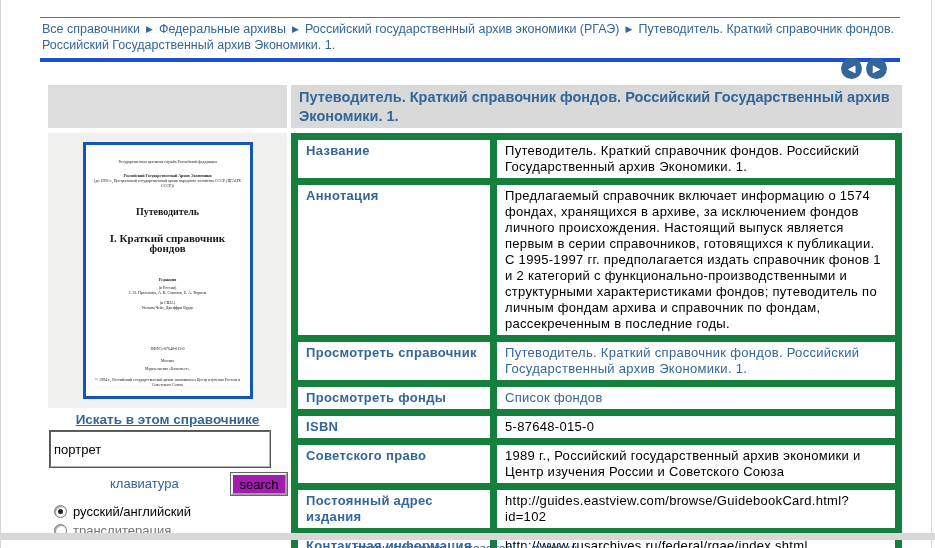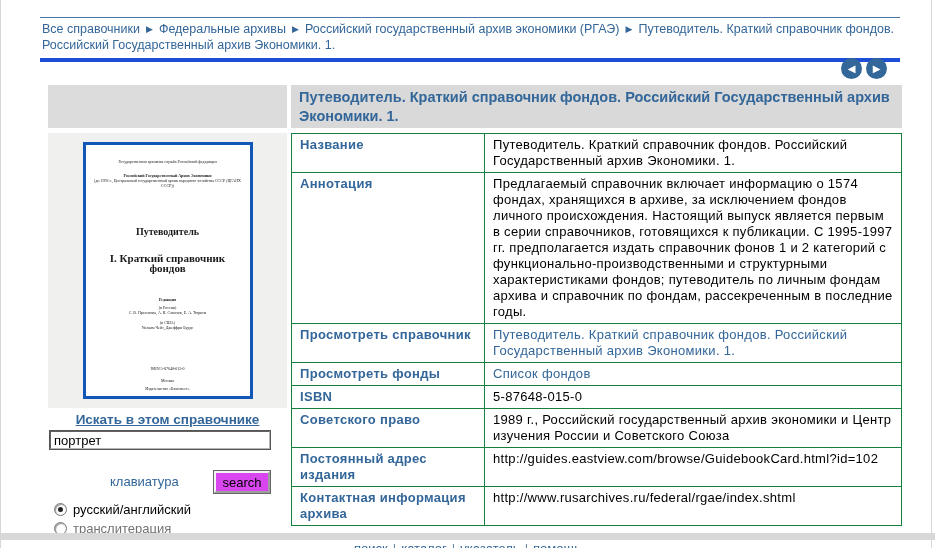--- a/index.html
+++ b/index.html
@@ -46,29 +46,29 @@
   .bc-t.b{font-weight:bold;}
   .bc-title{font-size:10px;font-weight:bold;line-height:11px;}
   .bc-sub{font-size:11px;font-weight:bold;line-height:10px;}
 
   .search-panel{position:absolute;left:48px;top:412px;width:239px;}
   .search-heading{
     text-align:center;color:#336699;font-weight:bold;font-size:13.5px;
     text-decoration:underline;cursor:pointer;
   }
   .search-input{
-    display:block;margin:3px 0 0 1px;width:222px;height:20px;box-sizing:border-box;
+    display:block;margin:3px 0 0 1px;width:222px;height:38px;box-sizing:border-box;
     border:2px inset #b5b5b5;outline:1px solid #555;outline-offset:-1px;
     font-family:"Liberation Sans", sans-serif;font-size:13px;padding:1px 3px;color:#000;
   }
-  .search-row{position:relative;height:28px;margin-top:20px;}
+  .search-row{position:relative;height:28px;margin-top:4px;}
   .kbd-link{position:absolute;left:62px;top:4px;color:#336699;font-size:13px;cursor:pointer;}
   .search-btn{
-    position:absolute;right:17px;top:1px;width:56px;height:22px;
-    background:#d946ef;border:2px outset #f2f2f2;box-shadow:0 0 0 1px #666;
+    position:absolute;right:0;top:1px;width:56px;height:22px;
+    background:#a21caf;border:2px outset #f2f2f2;box-shadow:0 0 0 1px #666;
     font-family:"Liberation Sans", sans-serif;font-size:13px;color:#000;cursor:pointer;
   }
   .radio-row{margin:4px 0 0 6px;font-size:13px;color:#000;display:flex;align-items:center;}
   .radio{
     width:11px;height:11px;border-radius:50%;border:1px solid #777;background:#fdfdfd;
     box-shadow:inset 1px 1px 1px #999;display:inline-block;position:relative;
     margin-right:6px;flex:0 0 auto;cursor:pointer;
   }
   .radio.checked::after{
     content:"";position:absolute;left:3px;top:3px;width:5px;height:5px;
@@ -80,21 +80,21 @@
   .title-bar{
     position:absolute;left:291px;top:85px;width:611px;height:43px;box-sizing:border-box;
     background:#d9d9d9;color:#336699;font-weight:bold;font-size:14.5px;line-height:19px;
     padding:3px 8px;
   }
   table.info{
     position:absolute;left:291px;top:133px;width:611px;
     border-collapse:collapse;table-layout:fixed;
     font-size:13px;line-height:16px;letter-spacing:0.3px;
   }
-  table.info td{border:1px solid #15803d;vertical-align:top;padding:3px 8px;}
+  table.info td{border:7px solid #15803d;vertical-align:top;padding:3px 8px;}
   td.lbl{width:176px;color:#336699;font-weight:bold;}
   td.val{color:#000000;}
   td.val.link{color:#336699;cursor:pointer;}
 
   
   .footer-band{position:absolute;left:0;top:533px;width:935px;height:7px;background:#d8d8d8;}
   .footer-links{
     position:absolute;left:0;top:541px;width:935px;text-align:center;
     font-size:13px;color:#336699;
   }
@@ -112,21 +112,21 @@
 <div class="nav-arrow prev">◀</div>
 <div class="nav-arrow next">▶</div>
 
 <div class="side-stub"></div>
 
 <div class="book-panel">
   <div class="book-cover">
     <div class="bc-t" style="margin-top:4px">Государственная архивная служба Российской федерации</div>
     <div class="bc-t b" style="margin-top:9px">Российский Государственный Архив Экономики</div>
     <div class="bc-t">(до 1992 г., Центральный государственный архив народного хозяйства СССР (ЦГАНХ СССР))</div>
-    <div class="bc-title" style="margin-top:38px">Путеводитель</div>
+    <div class="bc-title" style="margin-top:18px">Путеводитель</div>
     <div class="bc-sub" style="margin-top:16px">I. Краткий справочник фондов</div>
     <div class="bc-t b" style="margin-top:24px">Редакция</div>
     <div class="bc-t" style="margin-top:3px">(в России)</div>
     <div class="bc-t">С. В. Прасолова, А. К. Соколов, Е. А. Тюрина</div>
     <div class="bc-t" style="margin-top:5px">(в США)</div>
     <div class="bc-t">Уильям Чейз, Джеффри Бурдс</div>
     <div class="bc-t" style="margin-top:36px">ISBN 5-87648-015-0</div>
     <div class="bc-t" style="margin-top:7px">Москва</div>
     <div class="bc-t" style="margin-top:3px">Издательство «Благовест»</div>
     <div class="bc-t" style="margin-top:6px">© 1994 г., Российский государственный архив экономики и Центр изучения России и Советского Союза</div>

